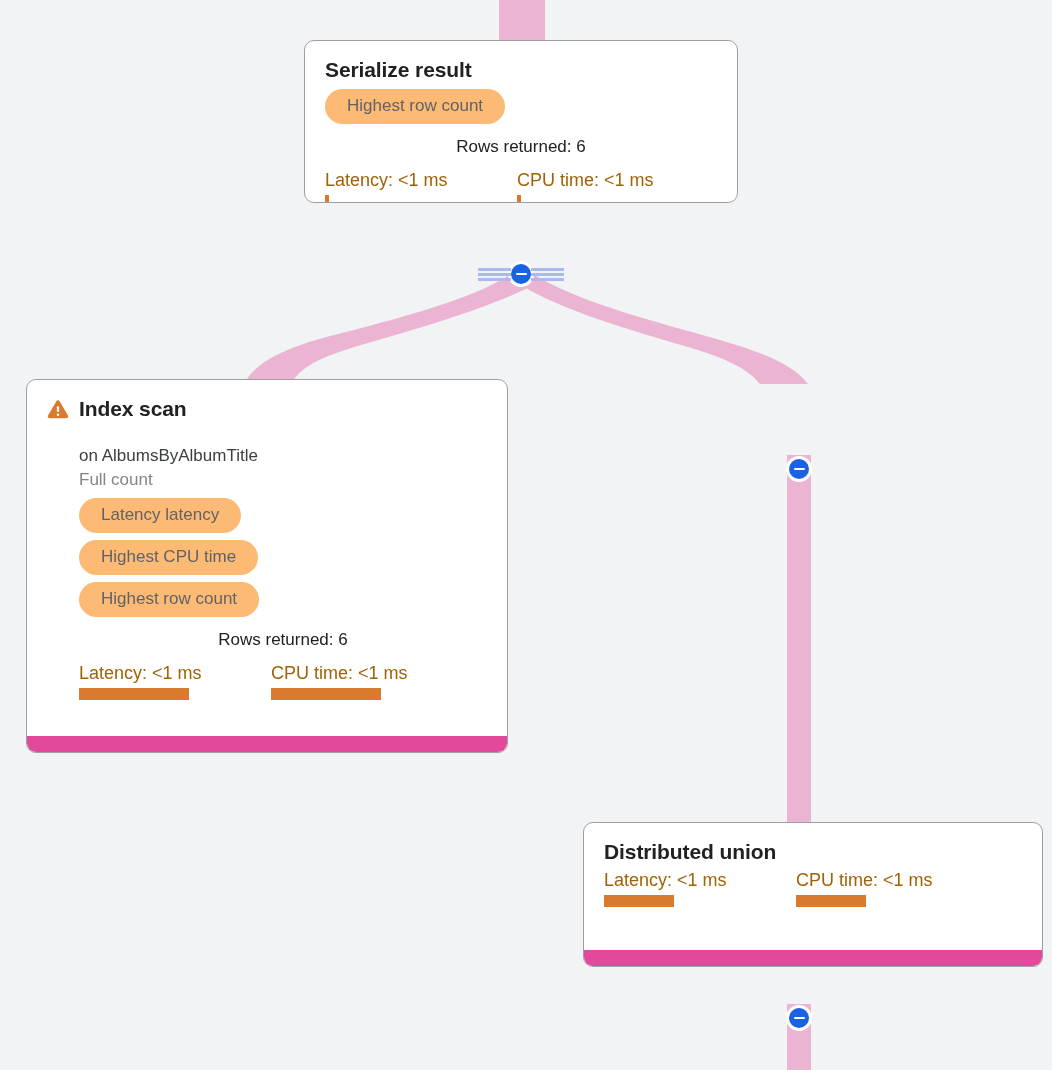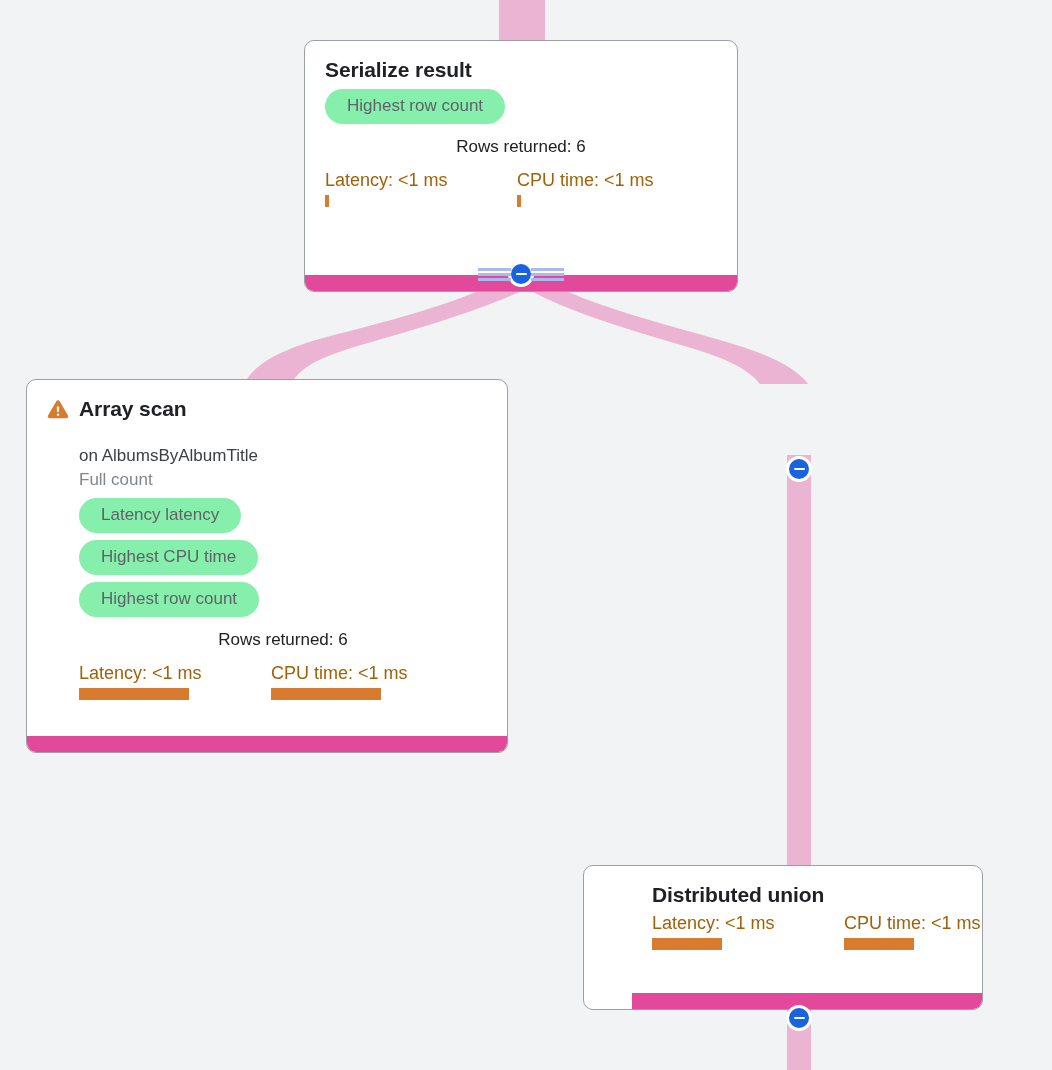--- a/index.html
+++ b/index.html
@@ -76,21 +76,21 @@
     font-size: 17px;
     color: #80868b;
     line-height: 24px;
   }
 
   .badges {
     margin-top: 6px;
   }
   .badge {
     display: inline-block;
-    background: #86efac;
+    background: #fdba74;
     color: #5f6368;
     font-size: 17px;
     line-height: 20px;
     border-radius: 18px;
     padding: 7px 22px 8px 22px;
     margin-bottom: 7px;
   }
   .rows-returned {
     font-size: 17px;
     color: #202124;
@@ -190,21 +190,21 @@
              L 760 384
              C 746 366, 718 356, 688 347
              C 614 326, 548 304, 516 282
              Z"></path>
 
     <rect x="787" y="455" width="24" height="420" fill="#eab4d2"></rect>
 
     <rect x="787" y="1004" width="24" height="70" fill="#eab4d2"></rect>
   </svg>
 
-  <div class="node" id="node-serialize-result" style="left:304px; top:40px; width:434px; height:252px;">
+  <div class="node" id="node-serialize-result" style="left:304px; top:40px; width:434px; height:163px;">
     <div class="node-body">
       <div class="node-title-row">
         <div class="node-title">Serialize result</div>
       </div>
       <div class="badges">
         <span class="badge">Highest row count</span>
       </div>
       <div class="rows-returned">Rows returned: 6</div>
       <div class="metrics">
         <div class="metric">
@@ -236,21 +236,21 @@
 
   <div class="node" id="node-index-scan" style="left:26px; top:379px; width:482px; height:374px;">
     <div class="node-body">
       <div class="node-title-row">
         <svg class="warn-icon" viewBox="0 0 24 22">
           <path d="M12 1.4 a2.2 2.2 0 0 1 1.85 1.05 l9.1 15.6 a2.1 2.1 0 0 1 -1.85 3.2 H2.9
                    a2.1 2.1 0 0 1 -1.85 -3.2 l9.1 -15.6 A2.2 2.2 0 0 1 12 1.4 Z" fill="#d97b2e"></path>
           <rect x="10.8" y="8" width="2.4" height="6.4" rx="1.1" fill="#ffffff"></rect>
           <circle cx="12" cy="17.4" r="1.35" fill="#ffffff"></circle>
         </svg>
-        <div class="node-title">Array scan</div>
+        <div class="node-title">Index scan</div>
       </div>
       <div class="node-subtitle" style="margin-left:32px;">on AlbumsByAlbumTitle</div>
       <div class="node-subtitle-muted" style="margin-left:32px;">Full count</div>
       <div class="badges" style="margin-left:32px;">
         <span class="badge">Latency latency</span><br>
         <span class="badge">Highest CPU time</span><br>
         <span class="badge">Highest row count</span>
       </div>
       <div class="rows-returned" style="margin-left:32px;">Rows returned: 6</div>
       <div class="metrics" style="margin-left:32px;">
@@ -265,21 +265,21 @@
       </div>
     </div>
     <div class="node-footer"></div>
   </div>
 
 
   <div class="handle" style="left:786px; top:456px;">
     <div class="handle-dot"></div>
   </div>
 
-  <div class="node" id="node-distributed-union" style="left:583px; top:865px; width:400px; height:145px;padding-left:48px;">
+  <div class="node" id="node-distributed-union" style="left:583px; top:822px; width:460px; height:145px;">
     <div class="node-body">
       <div class="node-title-row">
         <div class="node-title">Distributed union</div>
       </div>
       <div class="metrics" style="margin-top:4px;">
         <div class="metric">
           <div class="metric-label">Latency: &lt;1 ms</div>
           <div class="metric-bar" style="width:70px;"></div>
         </div>
         <div class="metric">

